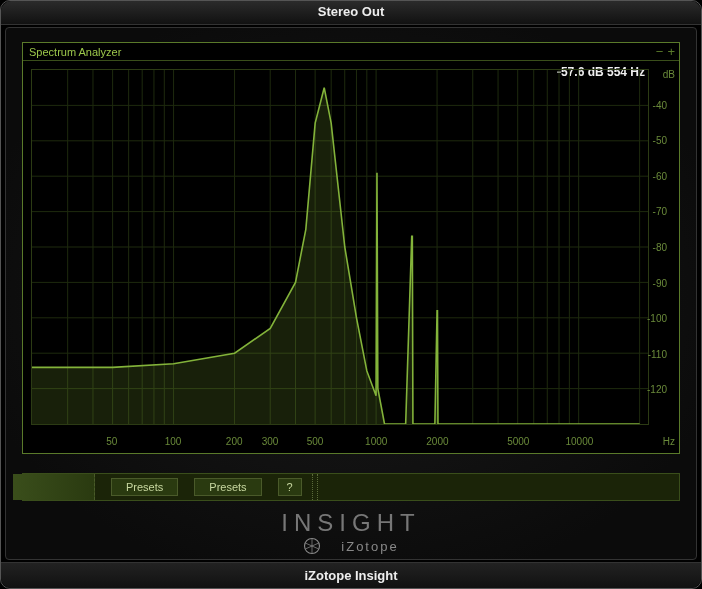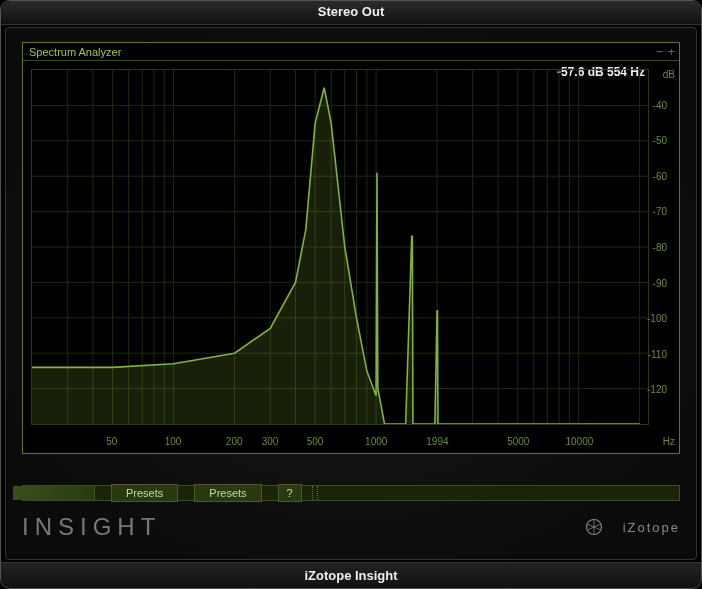--- a/index.html
+++ b/index.html
@@ -117,21 +117,21 @@
   }
   .cursor-readout {
     position: absolute;
     top: 4px; right: 34px;
     color: #eee;
     font-size: 12px;
     font-weight: bold;
   }
   .toolbar {
     position: absolute;
-    left: 16px; right: 16px; bottom: 58px; height: 16px;
+    left: 16px; right: 16px; bottom: 58px; height: 28px;
     background: #1b2408;
     border: 1px solid #3a4e1b;
     display: flex;
     align-items: center;
     padding-left: 0;
     gap: 16px;
     text-align: right;
   }
   .toolbar-sep {
     width: 82px; height: 100%;
@@ -154,20 +154,21 @@
     border-left: 1px dotted #5a6a3a;
     border-right: 1px dotted #5a6a3a;
     margin-left: -6px;
   }
   .branding {
     position: absolute;
     left: 16px; right: 16px; bottom: 14px; height: 36px;
     display: flex;
     justify-content: space-between;
     align-items: center;
+    flex-direction: column;
   }
   .brand-product {
     font-size: 24px;
     letter-spacing: 6px;
     font-weight: 200;
     color: #777;
     font-family: "Helvetica Neue", Arial, sans-serif;
   }
   .brand-company {
     display: flex;
@@ -277,21 +278,21 @@
           </div>
 
         <div class="x-axis">
           <span class="unit">Hz</span>
         <span class="x-tick" style="left: 13.0841%; margin-top: 9px;">50</span>
             <span class="x-tick" style="left: 22.9819%;">100</span>
             <span class="x-tick" style="left: 32.8797%;">200</span>
             <span class="x-tick" style="left: 38.6695%;">300</span>
             <span class="x-tick" style="left: 45.9638%;">500</span>
             <span class="x-tick" style="left: 55.8616%;">1000</span>
-            <span class="x-tick" style="left: 65.7593%;">1994</span>
+            <span class="x-tick" style="left: 65.7593%;">2000</span>
             <span class="x-tick" style="left: 78.8435%;">5000</span>
             <span class="x-tick" style="left: 88.7413%;">10000</span>
           </div>
 
       </div>
     </div>
 
     <div class="toolbar">
       <div class="toolbar-sep"></div>
       <div class="tb-button">Presets</div>

